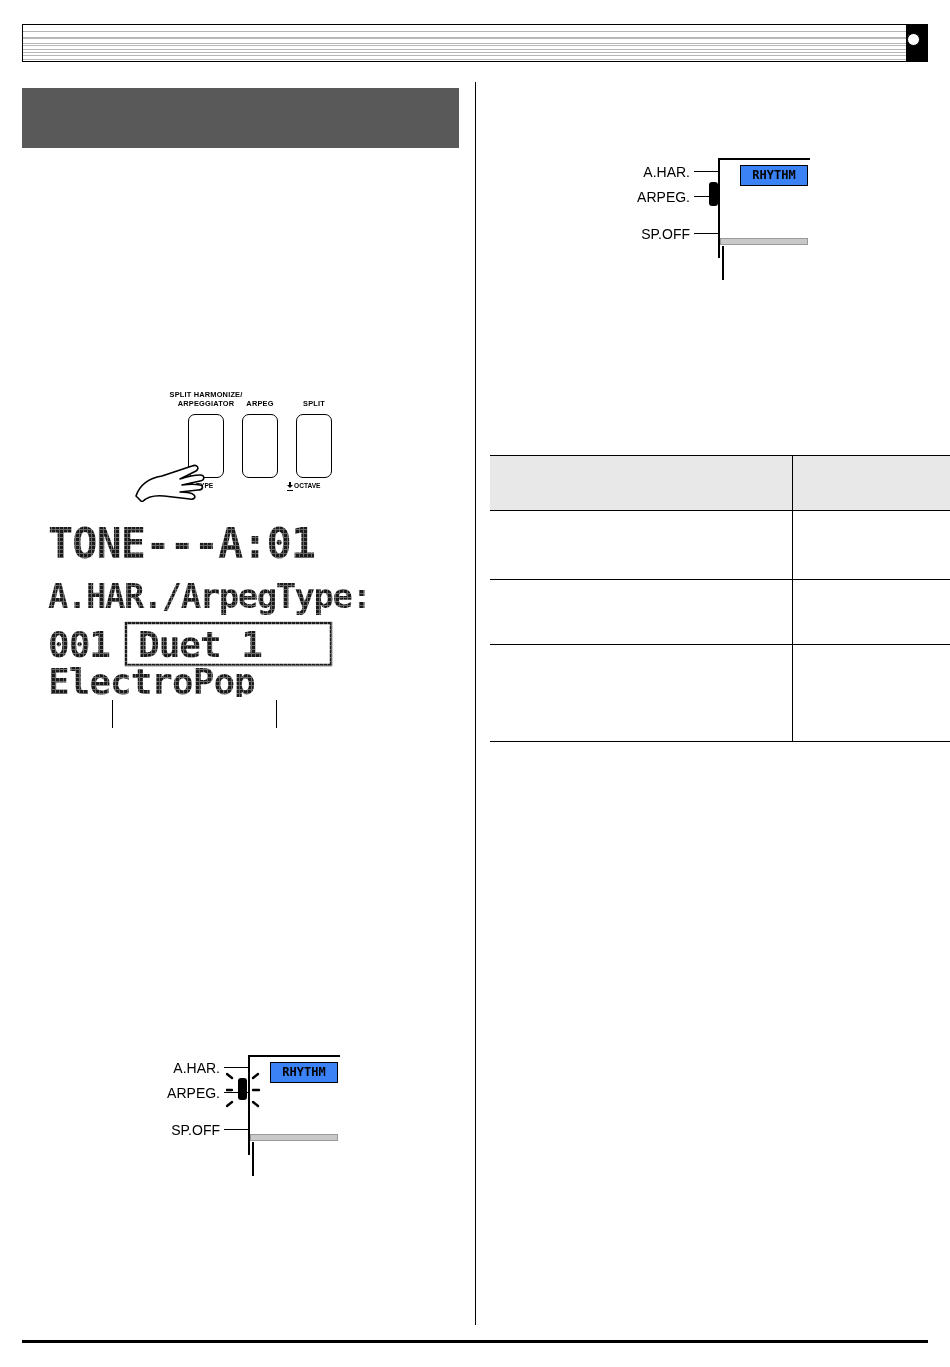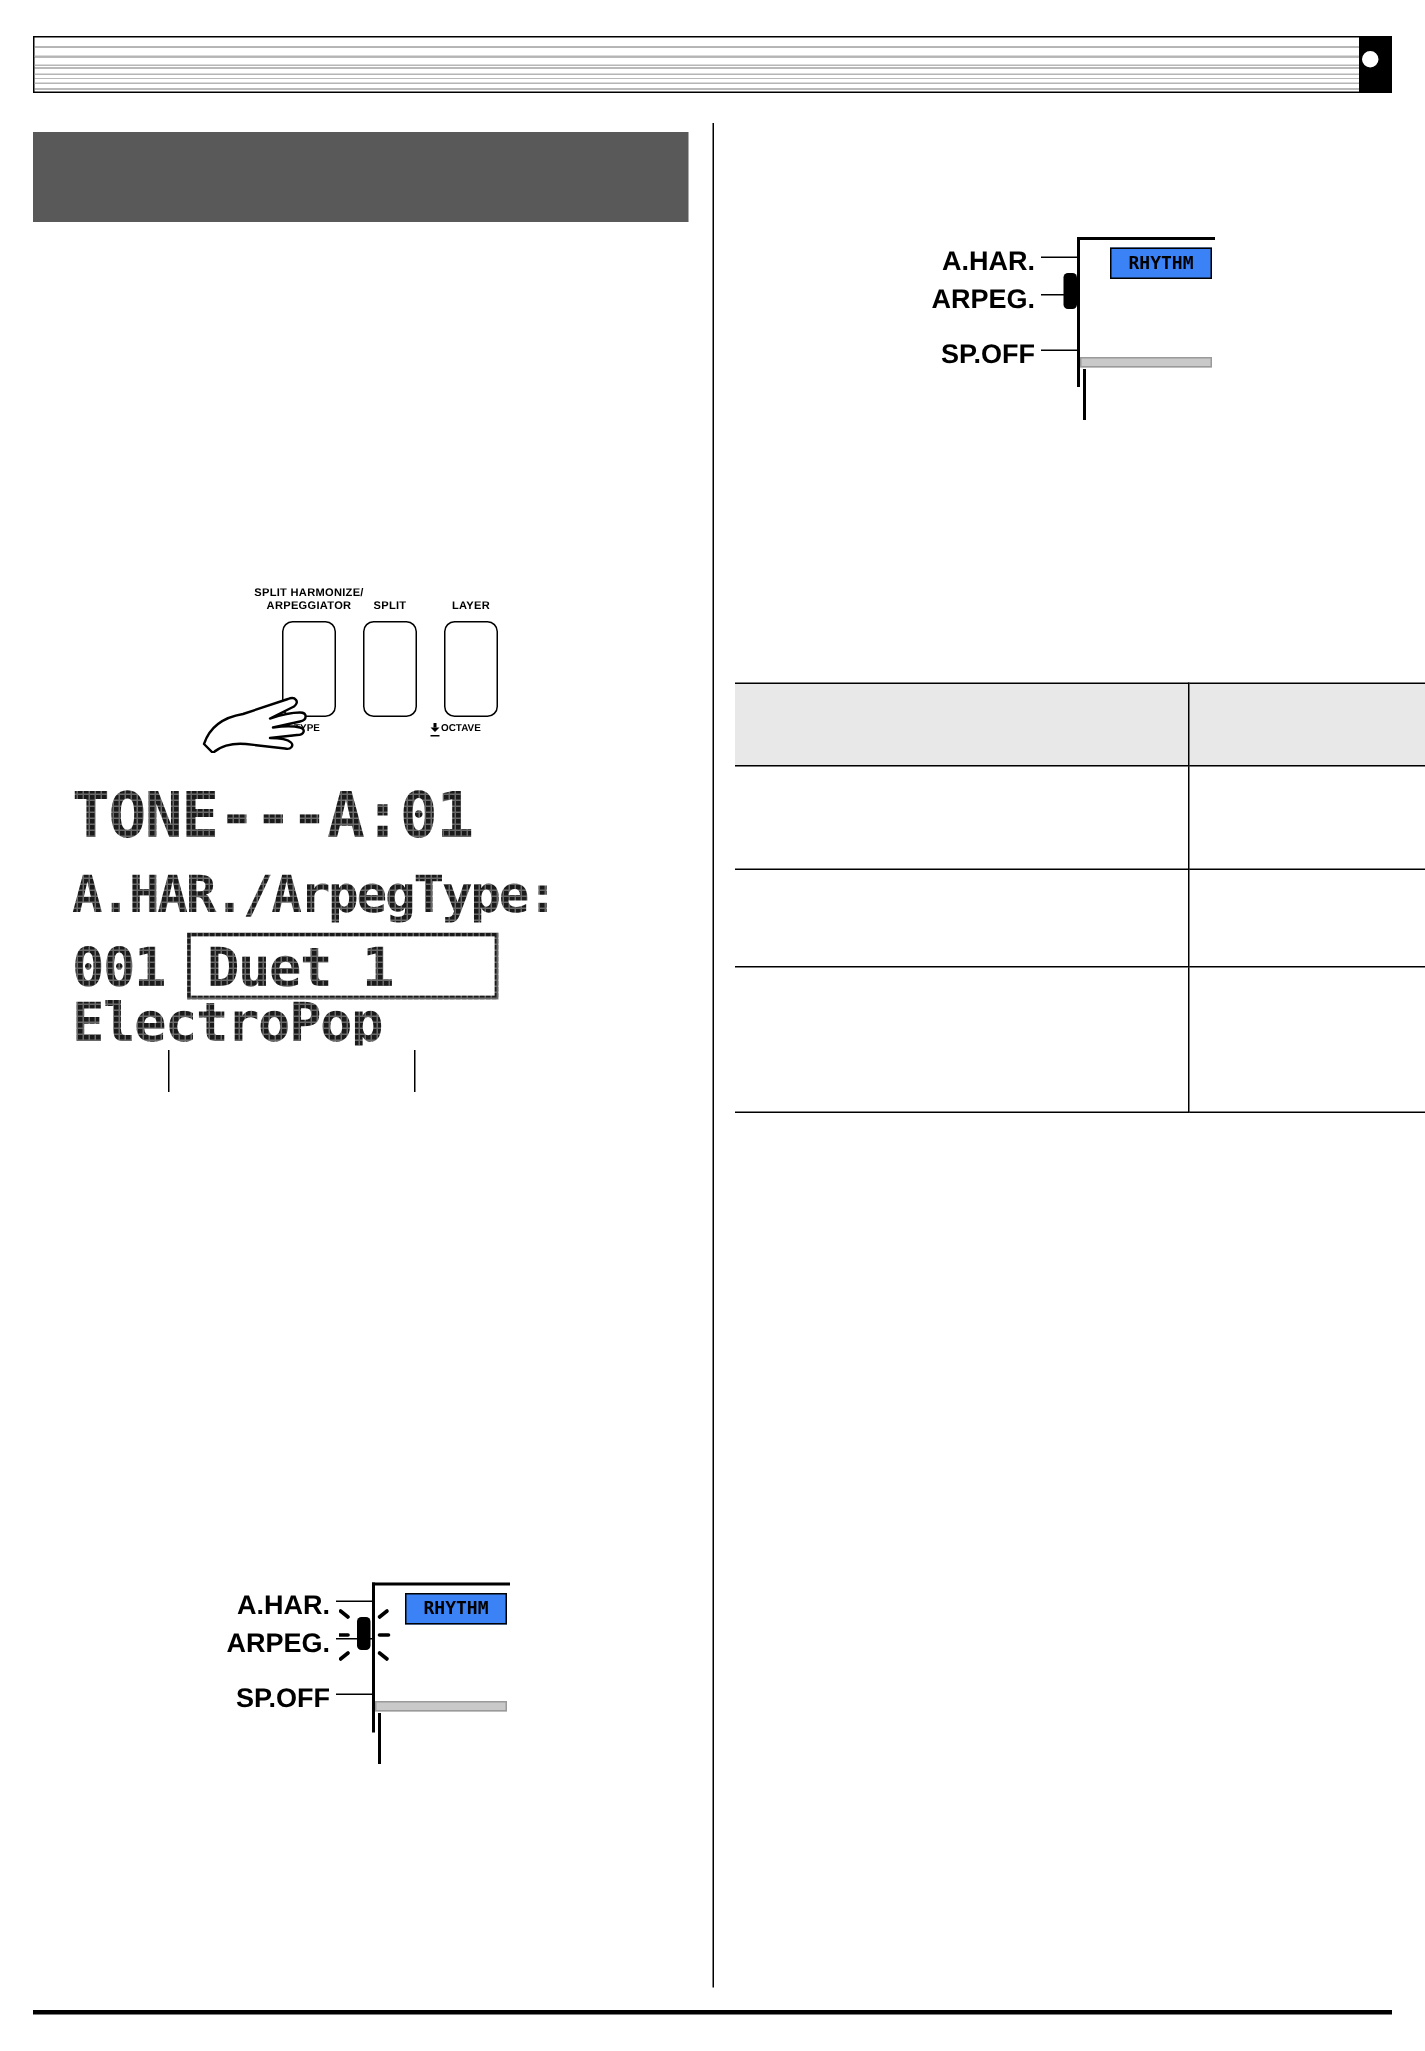--- a/index.html
+++ b/index.html
@@ -195,22 +195,22 @@
     width: 1.4px;
     background: #000;
   }
 
   
   .lamp-fig {
     position: absolute;
   }
   .lamp-fig .lbl {
     position: absolute;
-    font-size: 18px;
-    font-weight: bold;
+    font-size: 14px;
+    font-weight: normal;
     white-space: pre;
     text-align: right;
   }
   .lamp-fig .rhythm-box {
     position: absolute;
     border: 1.6px solid #000;
     background: #3b82f6;
     box-sizing: border-box;
   }
   .lamp-fig .rhythm-box span {
@@ -293,22 +293,22 @@
 
 <div class="col-divider"></div>
 
 <div class="section-title-bar">
   <div class="title-text"></div>
 </div>
 
 <div class="panel-fig">
   <div class="panel-label l1">SPLIT HARMONIZE/
 ARPEGGIATOR</div>
-  <div class="panel-label l2">SPLIT</div>
-  <div class="panel-label l3">LAYER</div>
+  <div class="panel-label l2">ARPEG</div>
+  <div class="panel-label l3">SPLIT</div>
 
   <div class="panel-btn b1"></div>
   <div class="panel-btn b2"></div>
   <div class="panel-btn b3"></div>
 
   <div class="dl-icon i1"></div>
   <div class="dl-bar b1"></div>
   <div class="panel-sub s1">TYPE</div>
 
   <div class="dl-icon i2"></div>

